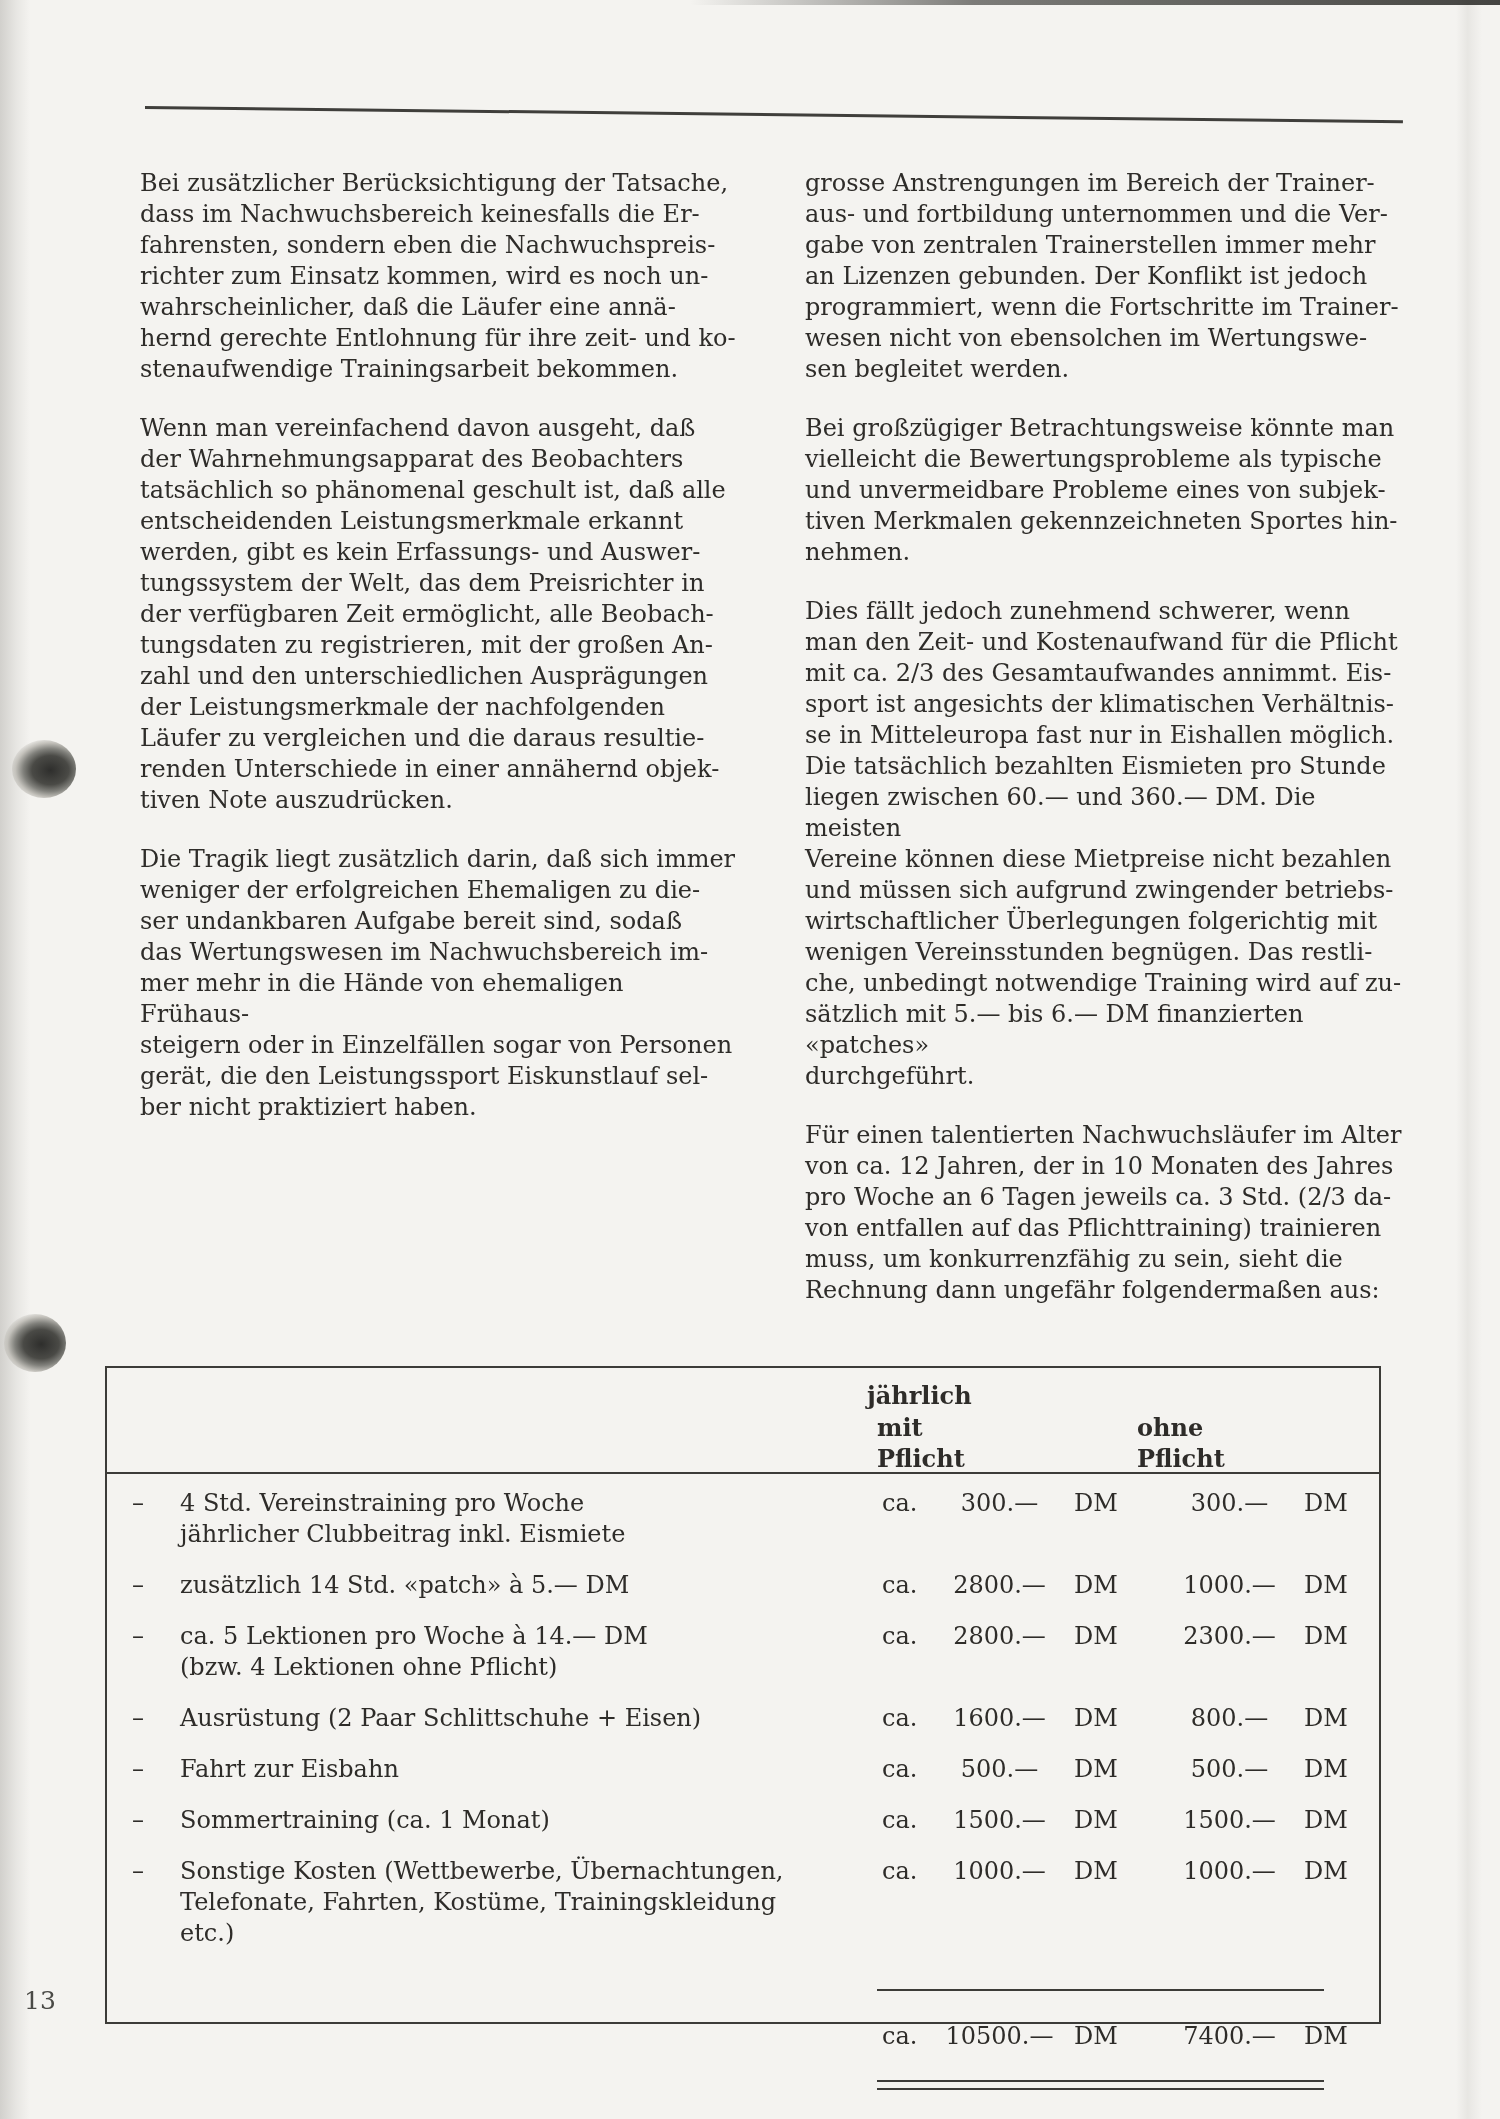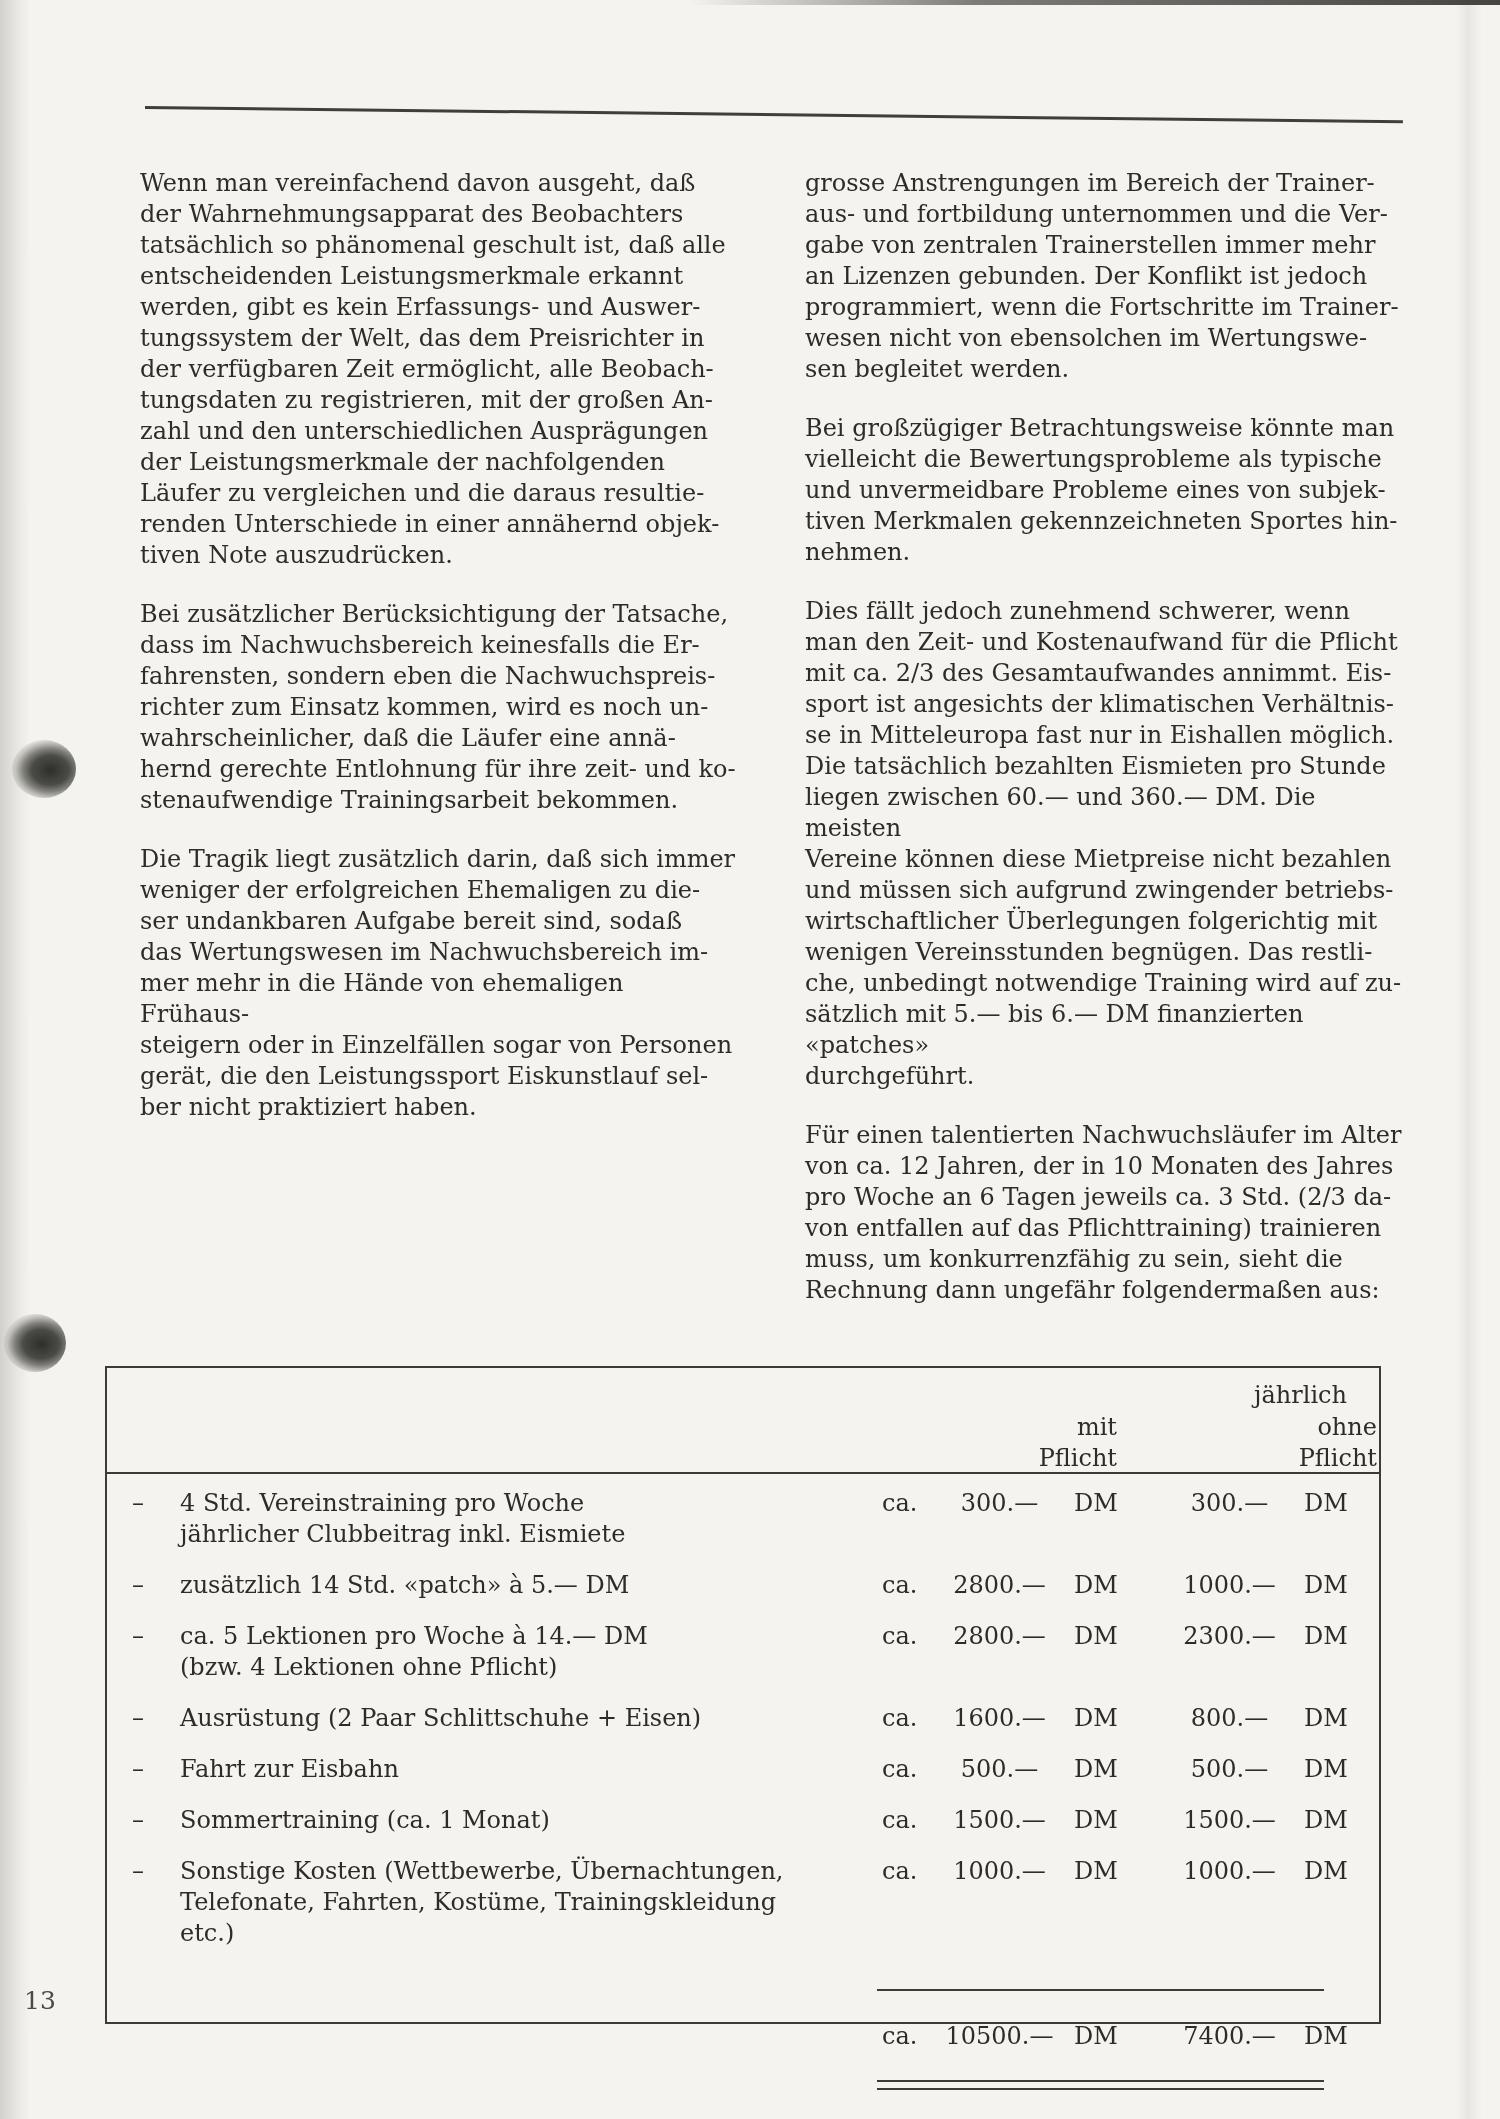--- a/index.html
+++ b/index.html
@@ -26,21 +26,21 @@
   
   .col{position:absolute;top:168px;font-size:24px;line-height:31px;}
   .col-left{left:140px;width:600px;}
   .col-right{left:805px;width:600px;}
   .para{white-space:pre-line;margin:0 0 28px 0;text-align:left;}
   .section-heading{white-space:pre-line;font-weight:bold;margin:44px 0 40px 0;font-size:25px;line-height:31px;}
   
   .cost-table{position:absolute;left:105px;top:1366px;width:1272px;height:654px;
     border:2px solid #3c3b38;box-sizing:content-box;font-size:24px;line-height:31px;}
   .t-header{position:relative;height:104px;}
-  .th{position:absolute;font-weight:normal;text-align:right;white-space:pre-line;}
+  .th{position:absolute;font-weight:bold;text-align:left;white-space:pre-line;}
   .th-yearly{left:760px;top:12px;width:480px;}
   .th-mit{left:770px;top:44px;width:240px;}
   .th-ohne{left:1030px;top:44px;width:240px;}
   .t-sep{border-top:2px solid #3c3b38;}
   .t-body{padding-top:14px;display:flex;flex-direction:column;gap:20px;}
   .t-row{display:flex;align-items:flex-start;}
   .row-label{margin-left:25px;width:700px;display:flex;align-items:flex-start;}
   .row-dash{width:48px;flex:none;}
   .row-text{flex:1;white-space:pre-line;}
   .cell1{margin-left:50px;width:250px;display:flex;flex:none;}
@@ -58,40 +58,40 @@
 <body>
 
 <div class="edge-shadow-left"></div>
 <div class="edge-streak-right"></div>
 <div class="top-edge-bar"></div>
 <div class="top-rule"></div>
 <div class="hole hole-1"></div>
 <div class="hole hole-2"></div>
 
 <div class="col col-left">
+  <p class="para">Bei zusätzlicher Berücksichtigung der Tatsache,
+dass im Nachwuchsbereich keinesfalls die Er-
+fahrensten, sondern eben die Nachwuchspreis-
+richter zum Einsatz kommen, wird es noch un-
+wahrscheinlicher, daß die Läufer eine annä-
+hernd gerechte Entlohnung für ihre zeit- und ko-
+stenaufwendige Trainingsarbeit bekommen.</p>
   <p class="para">Wenn man vereinfachend davon ausgeht, daß
 der Wahrnehmungsapparat des Beobachters
 tatsächlich so phänomenal geschult ist, daß alle
 entscheidenden Leistungsmerkmale erkannt
 werden, gibt es kein Erfassungs- und Auswer-
 tungssystem der Welt, das dem Preisrichter in
 der verfügbaren Zeit ermöglicht, alle Beobach-
 tungsdaten zu registrieren, mit der großen An-
 zahl und den unterschiedlichen Ausprägungen
 der Leistungsmerkmale der nachfolgenden
 Läufer zu vergleichen und die daraus resultie-
 renden Unterschiede in einer annähernd objek-
 tiven Note auszudrücken.</p>
-  <p class="para">Bei zusätzlicher Berücksichtigung der Tatsache,
-dass im Nachwuchsbereich keinesfalls die Er-
-fahrensten, sondern eben die Nachwuchspreis-
-richter zum Einsatz kommen, wird es noch un-
-wahrscheinlicher, daß die Läufer eine annä-
-hernd gerechte Entlohnung für ihre zeit- und ko-
-stenaufwendige Trainingsarbeit bekommen.</p>
   <p class="para">Die Tragik liegt zusätzlich darin, daß sich immer
 weniger der erfolgreichen Ehemaligen zu die-
 ser undankbaren Aufgabe bereit sind, sodaß
 das Wertungswesen im Nachwuchsbereich im-
 mer mehr in die Hände von ehemaligen Frühaus-
 steigern oder in Einzelfällen sogar von Personen
 gerät, die den Leistungssport Eiskunstlauf sel-
 ber nicht praktiziert haben.</p>
 </div>
 

